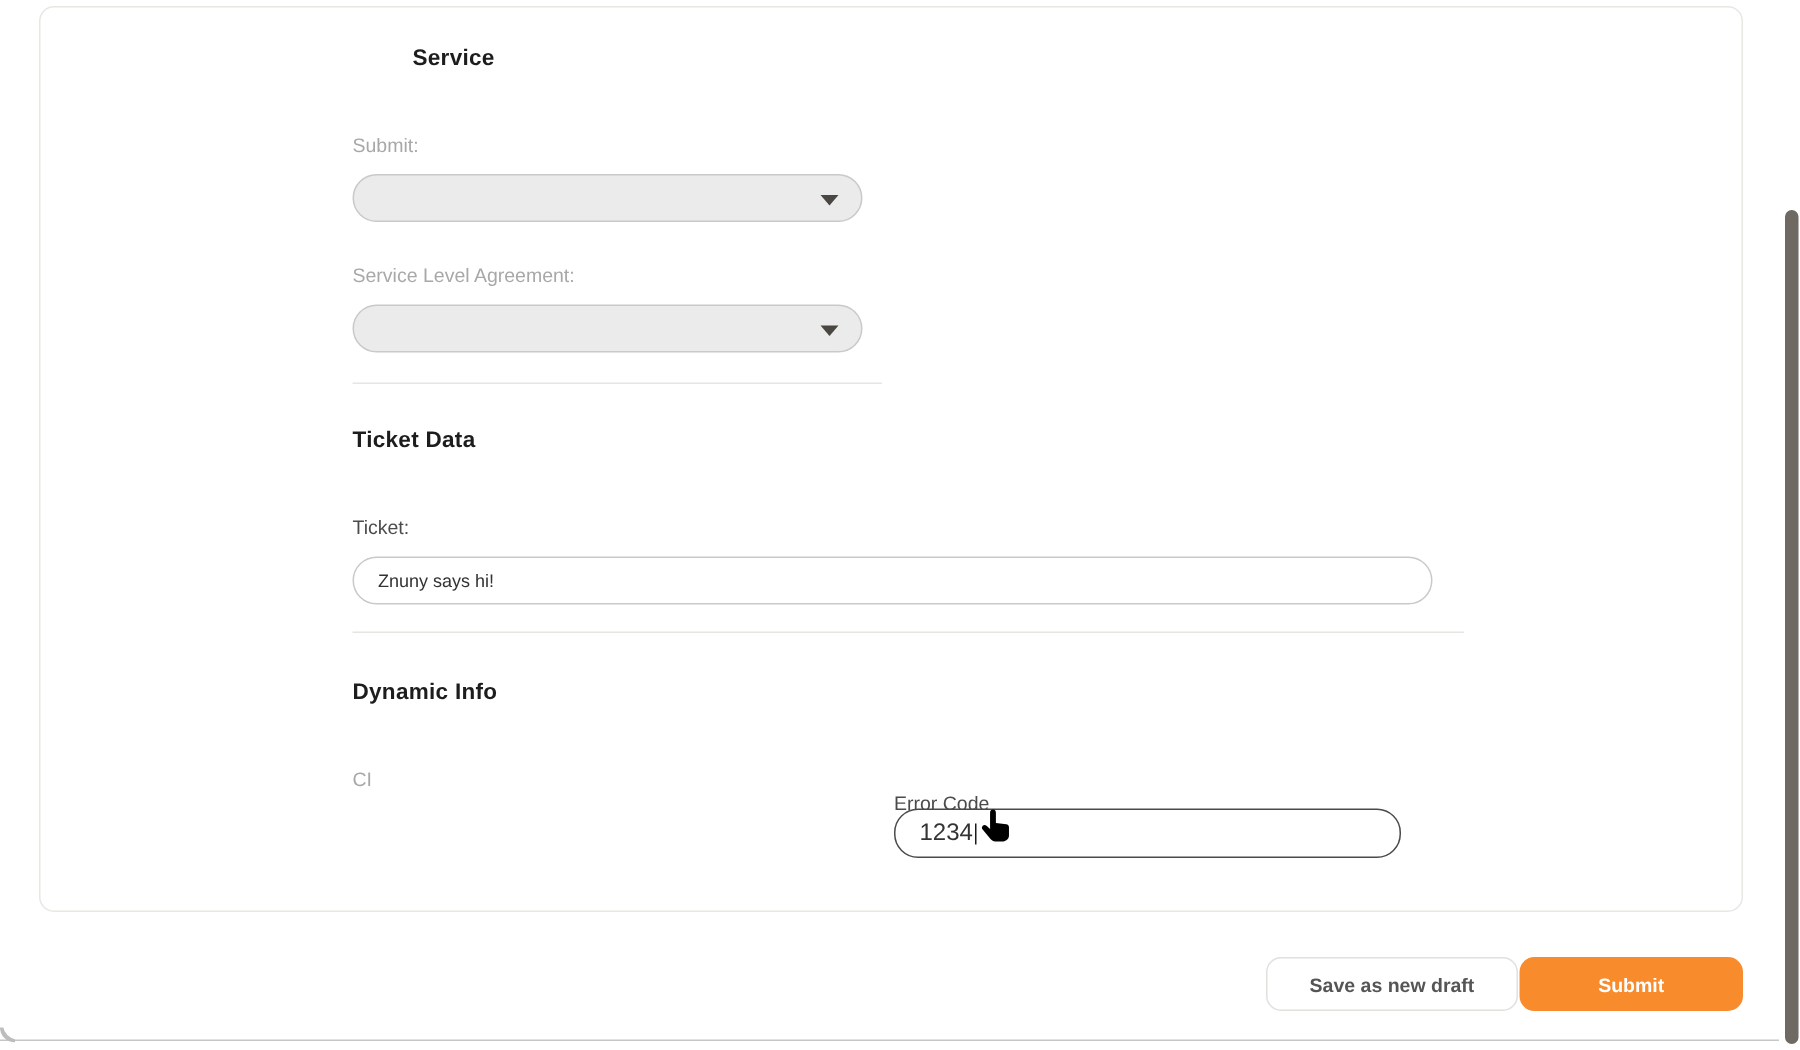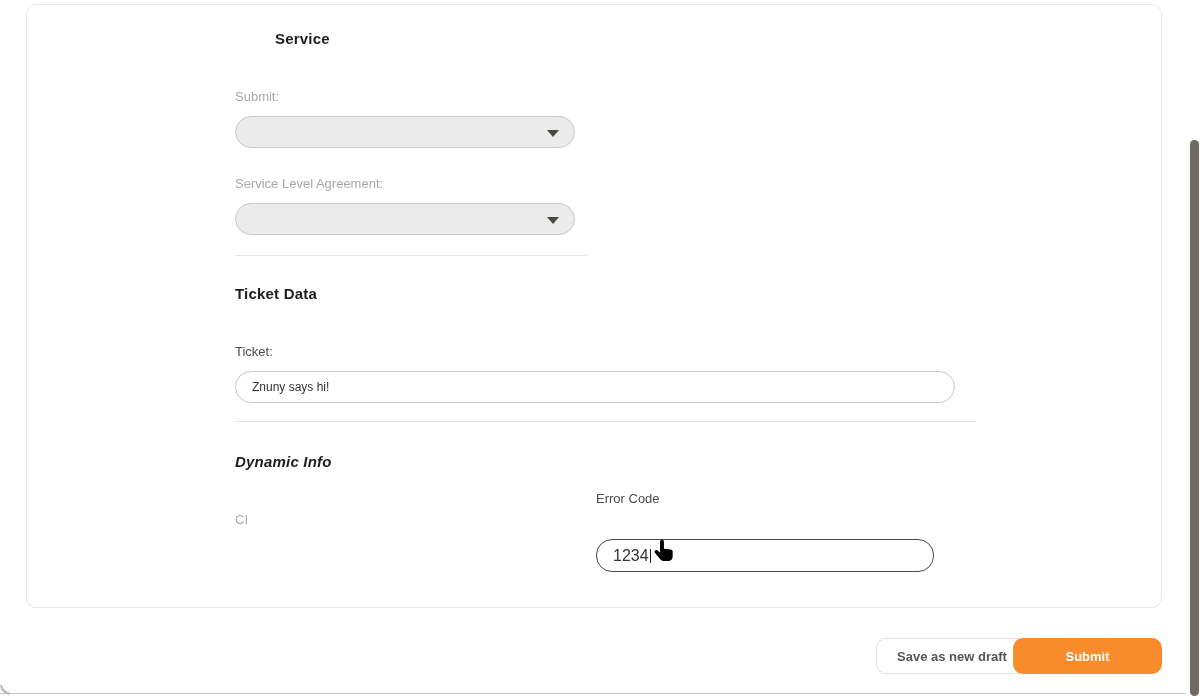--- a/index.html
+++ b/index.html
@@ -12,31 +12,31 @@
     position: absolute; left: 26px; top: 4px; width: 1136px; height: 604px;
     background: #ffffff; border: 1px solid #e9e7e2; border-radius: 10px;
   }
 
   .section-heading {
     position: absolute; left: 208px;
     font-size: 15px; font-weight: bold; color: #1d1d1d; letter-spacing: 0.2px;
   }
   .h-service { top: 25px; margin-left: 40px; }
   .h-ticket-data { top: 280px; }
-  .h-dynamic-info { top: 448px; font-style: italic; }
+  .h-dynamic-info { top: 448px; }
 
   .field-label { position: absolute; font-size: 13px; }
   .label-muted { color: #a8a8a8; }
   .label-dark  { color: #4b4b4b; }
 
   .lbl-service { left: 208px; top: 84px; }
   .lbl-sla     { left: 208px; top: 171px; }
   .lbl-title   { left: 208px; top: 339px; }
   .lbl-ci      { left: 208px; top: 507px; }
-  .lbl-error   { left: 569px; top: 486px; }
+  .lbl-error   { left: 569px; top: 523px; }
 
   .select-box {
     position: absolute; width: 340px; height: 32px; border-radius: 16px;
     background: #ebebeb; border: 1px solid #c9c9c9;
   }
   .sel-service { left: 208px; top: 111px; }
   .sel-sla     { left: 208px; top: 198px; }
 
   .dropdown-arrow {
     position: absolute; right: 15px; top: 13px; width: 0; height: 0;
@@ -77,21 +77,21 @@
 
   .cursor-hand { position: absolute; left: 652px; top: 538px; width: 26px; height: 28px; z-index: 30; }
 
   .footer-buttons { position: absolute; top: 638px; left: 0; width: 1162px; height: 36px; }
   .btn {
     position: absolute; height: 36px; border-radius: 10px;
     font-family: "Liberation Sans", sans-serif; font-size: 13px; font-weight: bold;
     display: flex; align-items: center; justify-content: center; cursor: pointer;
   }
   .btn-draft {
-    left: 876px; width: 152px; background: #ffffff;
+    left: 844px; width: 168px; background: #ffffff;
     border: 1px solid #e2e0dc; color: #555555;
   }
   .btn-submit {
     left: 1013px; width: 149px; background: #f88b2c; border: none; color: #ffffff;
   }
 
   .scrollbar-track { position: absolute; right: 0; top: 0; width: 14px; height: 700px; background: #ffffff; }
   .scrollbar-thumb {
     position: absolute; left: 1190px; top: 140px; width: 9px; height: 556px;
     background: #6e6963; border-radius: 5px;

